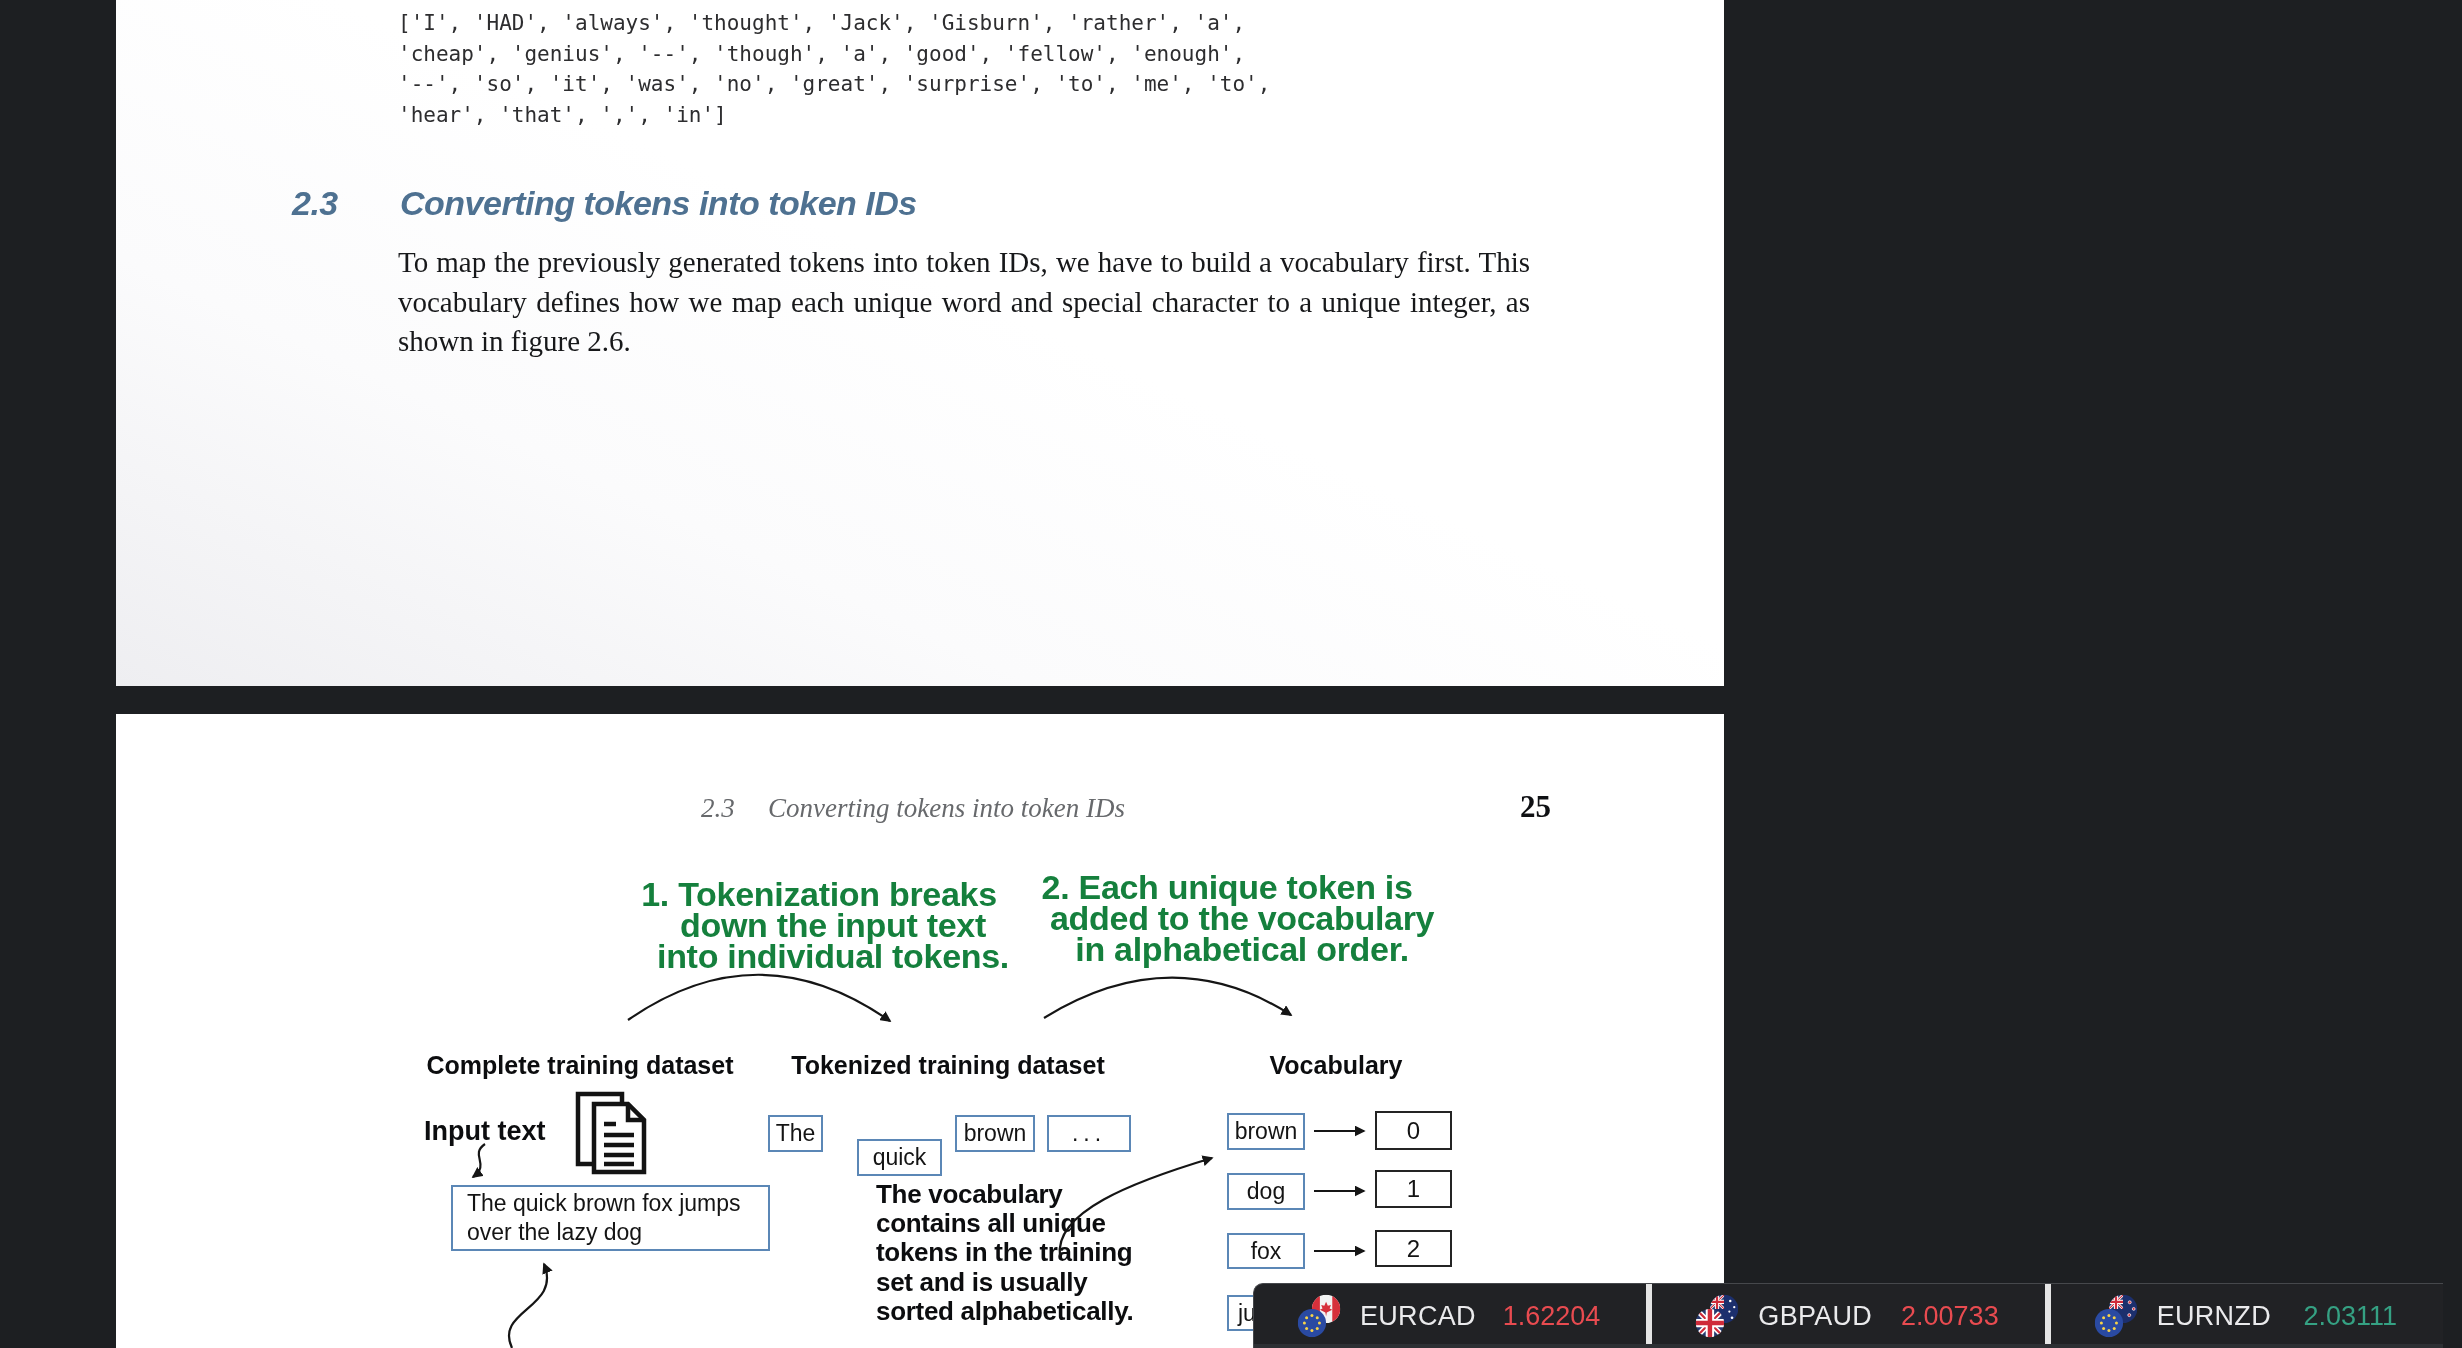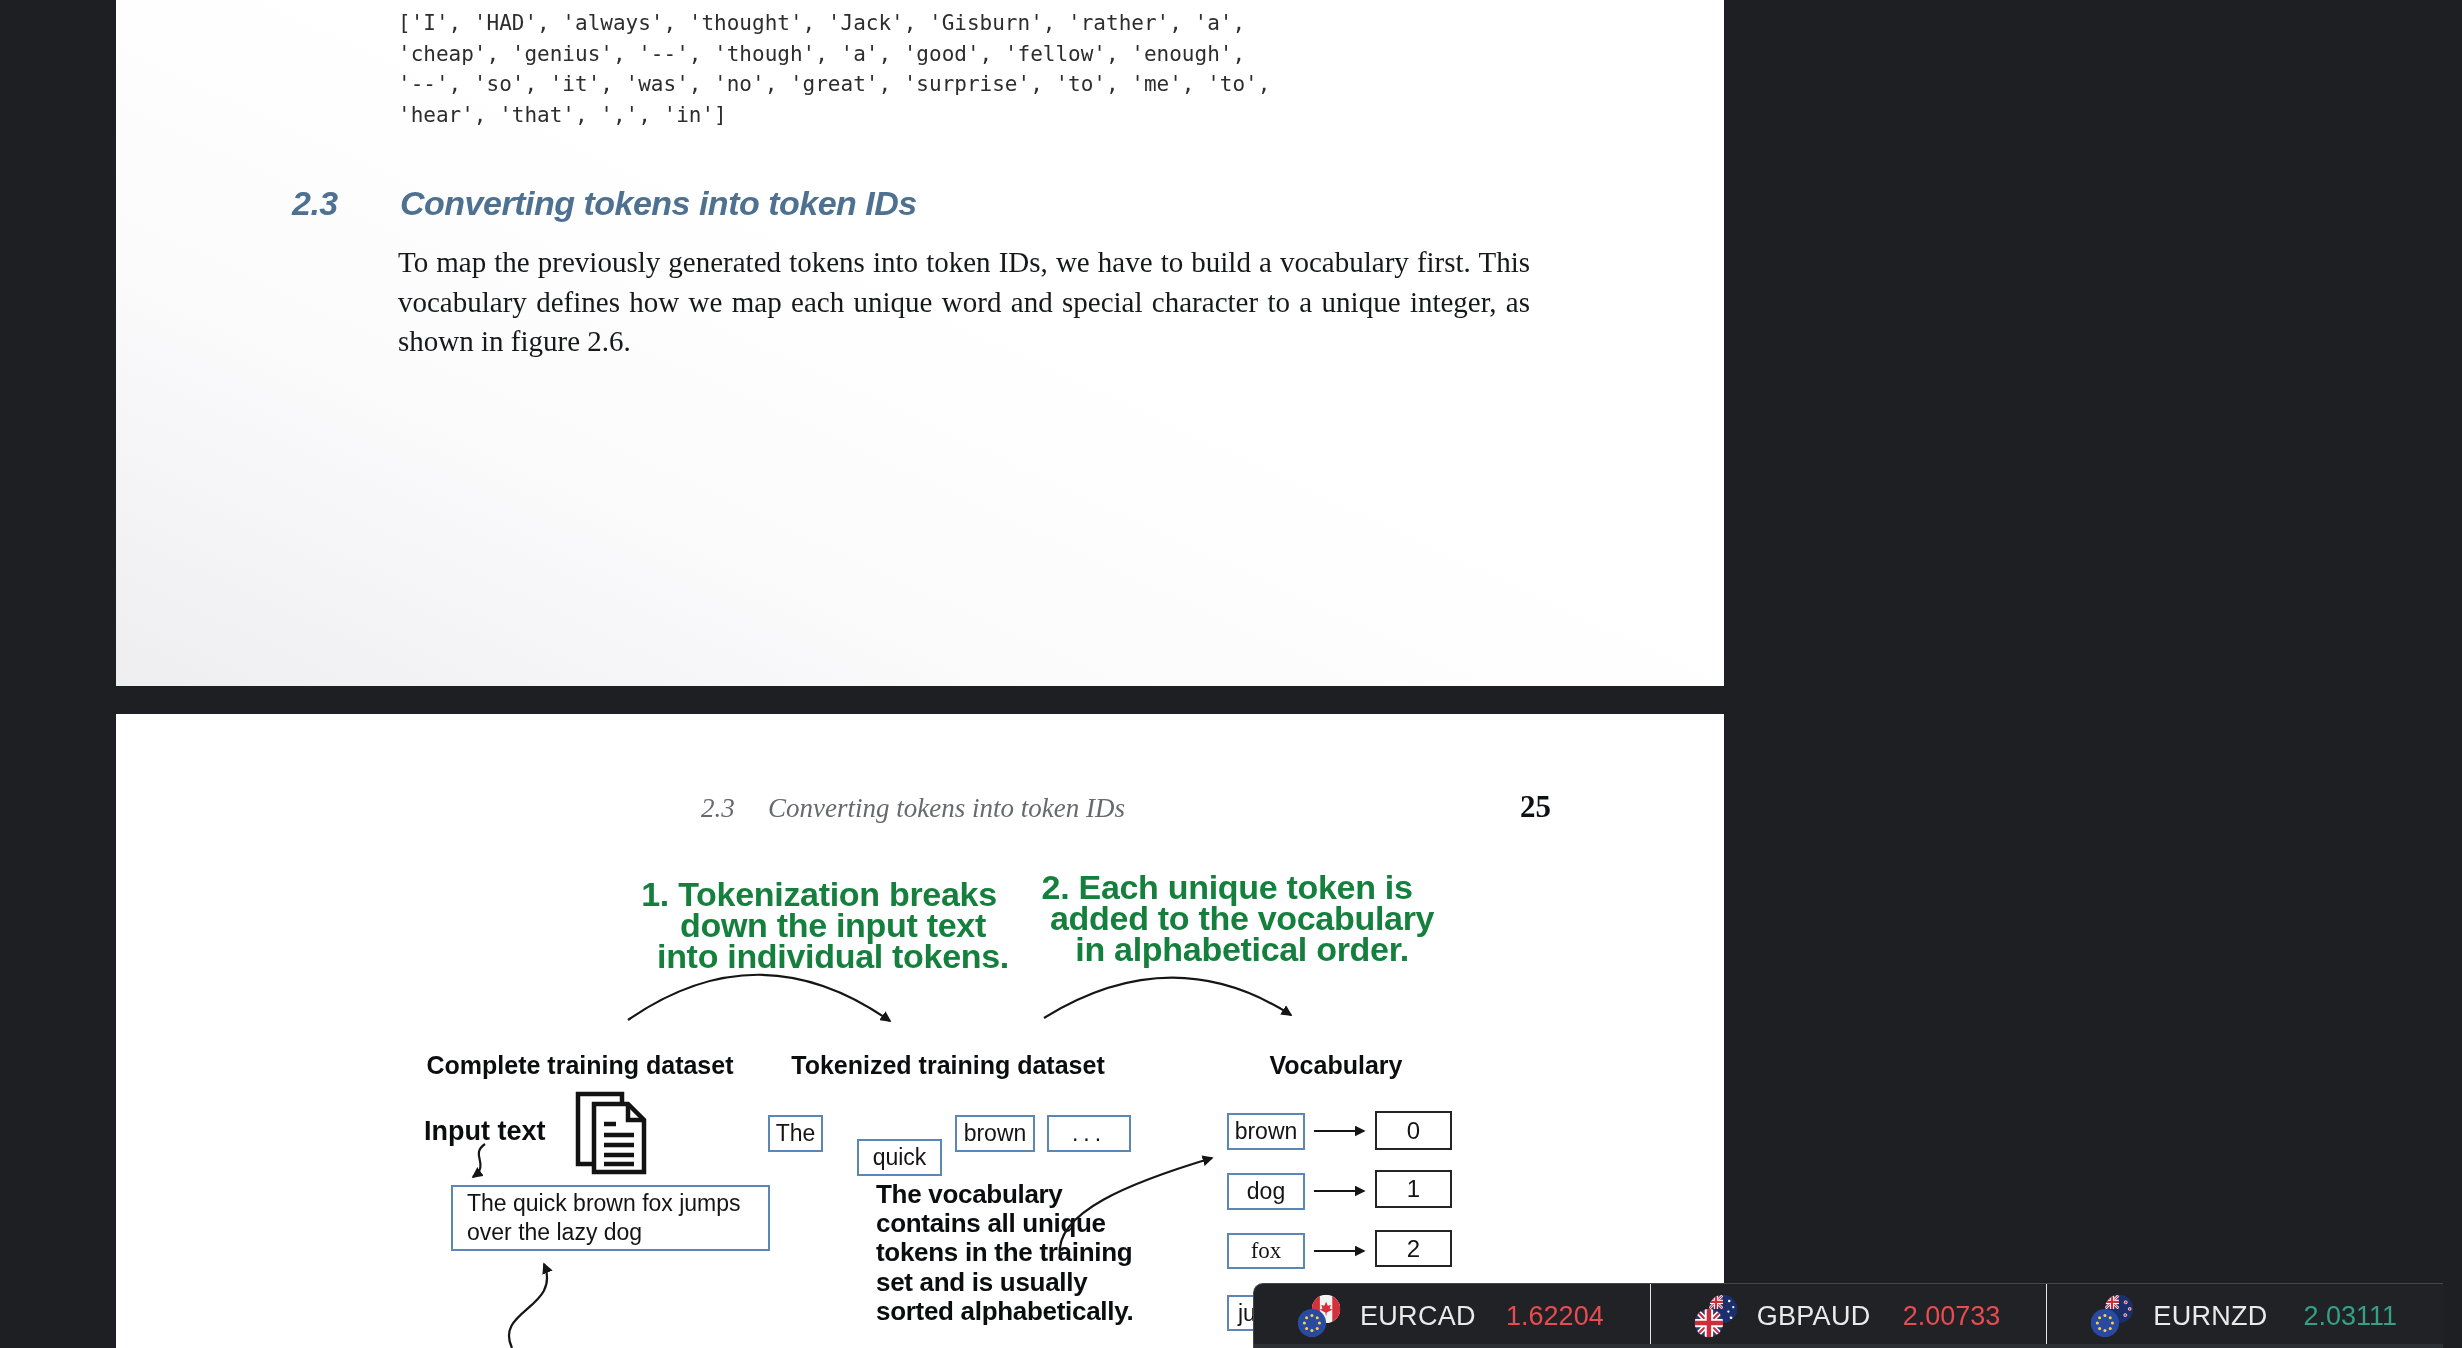--- a/index.html
+++ b/index.html
@@ -50,21 +50,21 @@
               line-height:29.2px;letter-spacing:-0.3px;color:#0c0d0f;white-space:pre-line;}
   #vocab-row4-token{justify-content:flex-start;padding-left:9px;}
   #fig-arrows{position:absolute;left:0;top:0;pointer-events:none;}
 
   
   #ticker{position:absolute;left:1253px;top:1283px;width:1190px;height:65px;box-sizing:border-box;
           background:#212225;border-top:1px solid #46484c;border-left:1px solid #46484c;
           border-top-left-radius:10px;display:flex;z-index:50;}
   #ticker::after{content:"";position:absolute;left:0;right:0;bottom:0;height:4px;background:#2d3034;}
   .ticker-item{flex:1 1 0;display:flex;align-items:center;padding-left:42px;min-width:0;}
-  .ticker-item + .ticker-item{border-left:1px solid #e5e5e5;}
+  .ticker-item + .ticker-item{border-left:6px solid #e5e5e5;}
   .ticker-symbol{margin-left:18px;font-size:27px;letter-spacing:0.3px;color:#eaeaec;}
   .ticker-price{margin-left:auto;margin-right:46px;font-size:27px;}
   .fp{flex:0 0 auto;display:block;}
 </style>
 </head>
 <body>
 
 <div id="stage">
 
   <svg width="0" height="0" style="position:absolute" aria-hidden="true">
@@ -174,21 +174,21 @@
 over the lazy dog</div>
 
     <div id="vocab-note">The vocabulary
 contains all unique
 tokens in the training
 set and is usually
 sorted alphabetically.</div>
 
     <div class="bluebox" style="left:1111px;top:399px;width:78px;height:37px;">brown</div>
     <div class="bluebox" style="left:1111px;top:459px;width:78px;height:37px;">dog</div>
-    <div class="bluebox" style="left:1111px;top:519px;width:78px;height:36px;font-family:Liberation Serif, serif;">fox</div>
+    <div class="bluebox" style="left:1111px;top:519px;width:78px;height:36px;">fox</div>
     <div class="bluebox" id="vocab-row4-token" style="left:1111px;top:581px;width:78px;height:36px;">ju</div>
 
     <div class="blackbox" style="left:1259px;top:397px;width:77px;height:39px;">0</div>
     <div class="blackbox" style="left:1259px;top:456px;width:77px;height:38px;">1</div>
     <div class="blackbox" style="left:1259px;top:516px;width:77px;height:37px;">2</div>
 
     <svg id="fig-arrows" width="1608" height="634" viewBox="0 0 1608 634">
       <defs>
         <marker id="ah" viewBox="0 0 10 10" refX="8.5" refY="5" markerWidth="11" markerHeight="11" orient="auto" markerUnits="userSpaceOnUse">
           <path d="M0 0 L10 5 L0 10 z" fill="#151515"></path>

